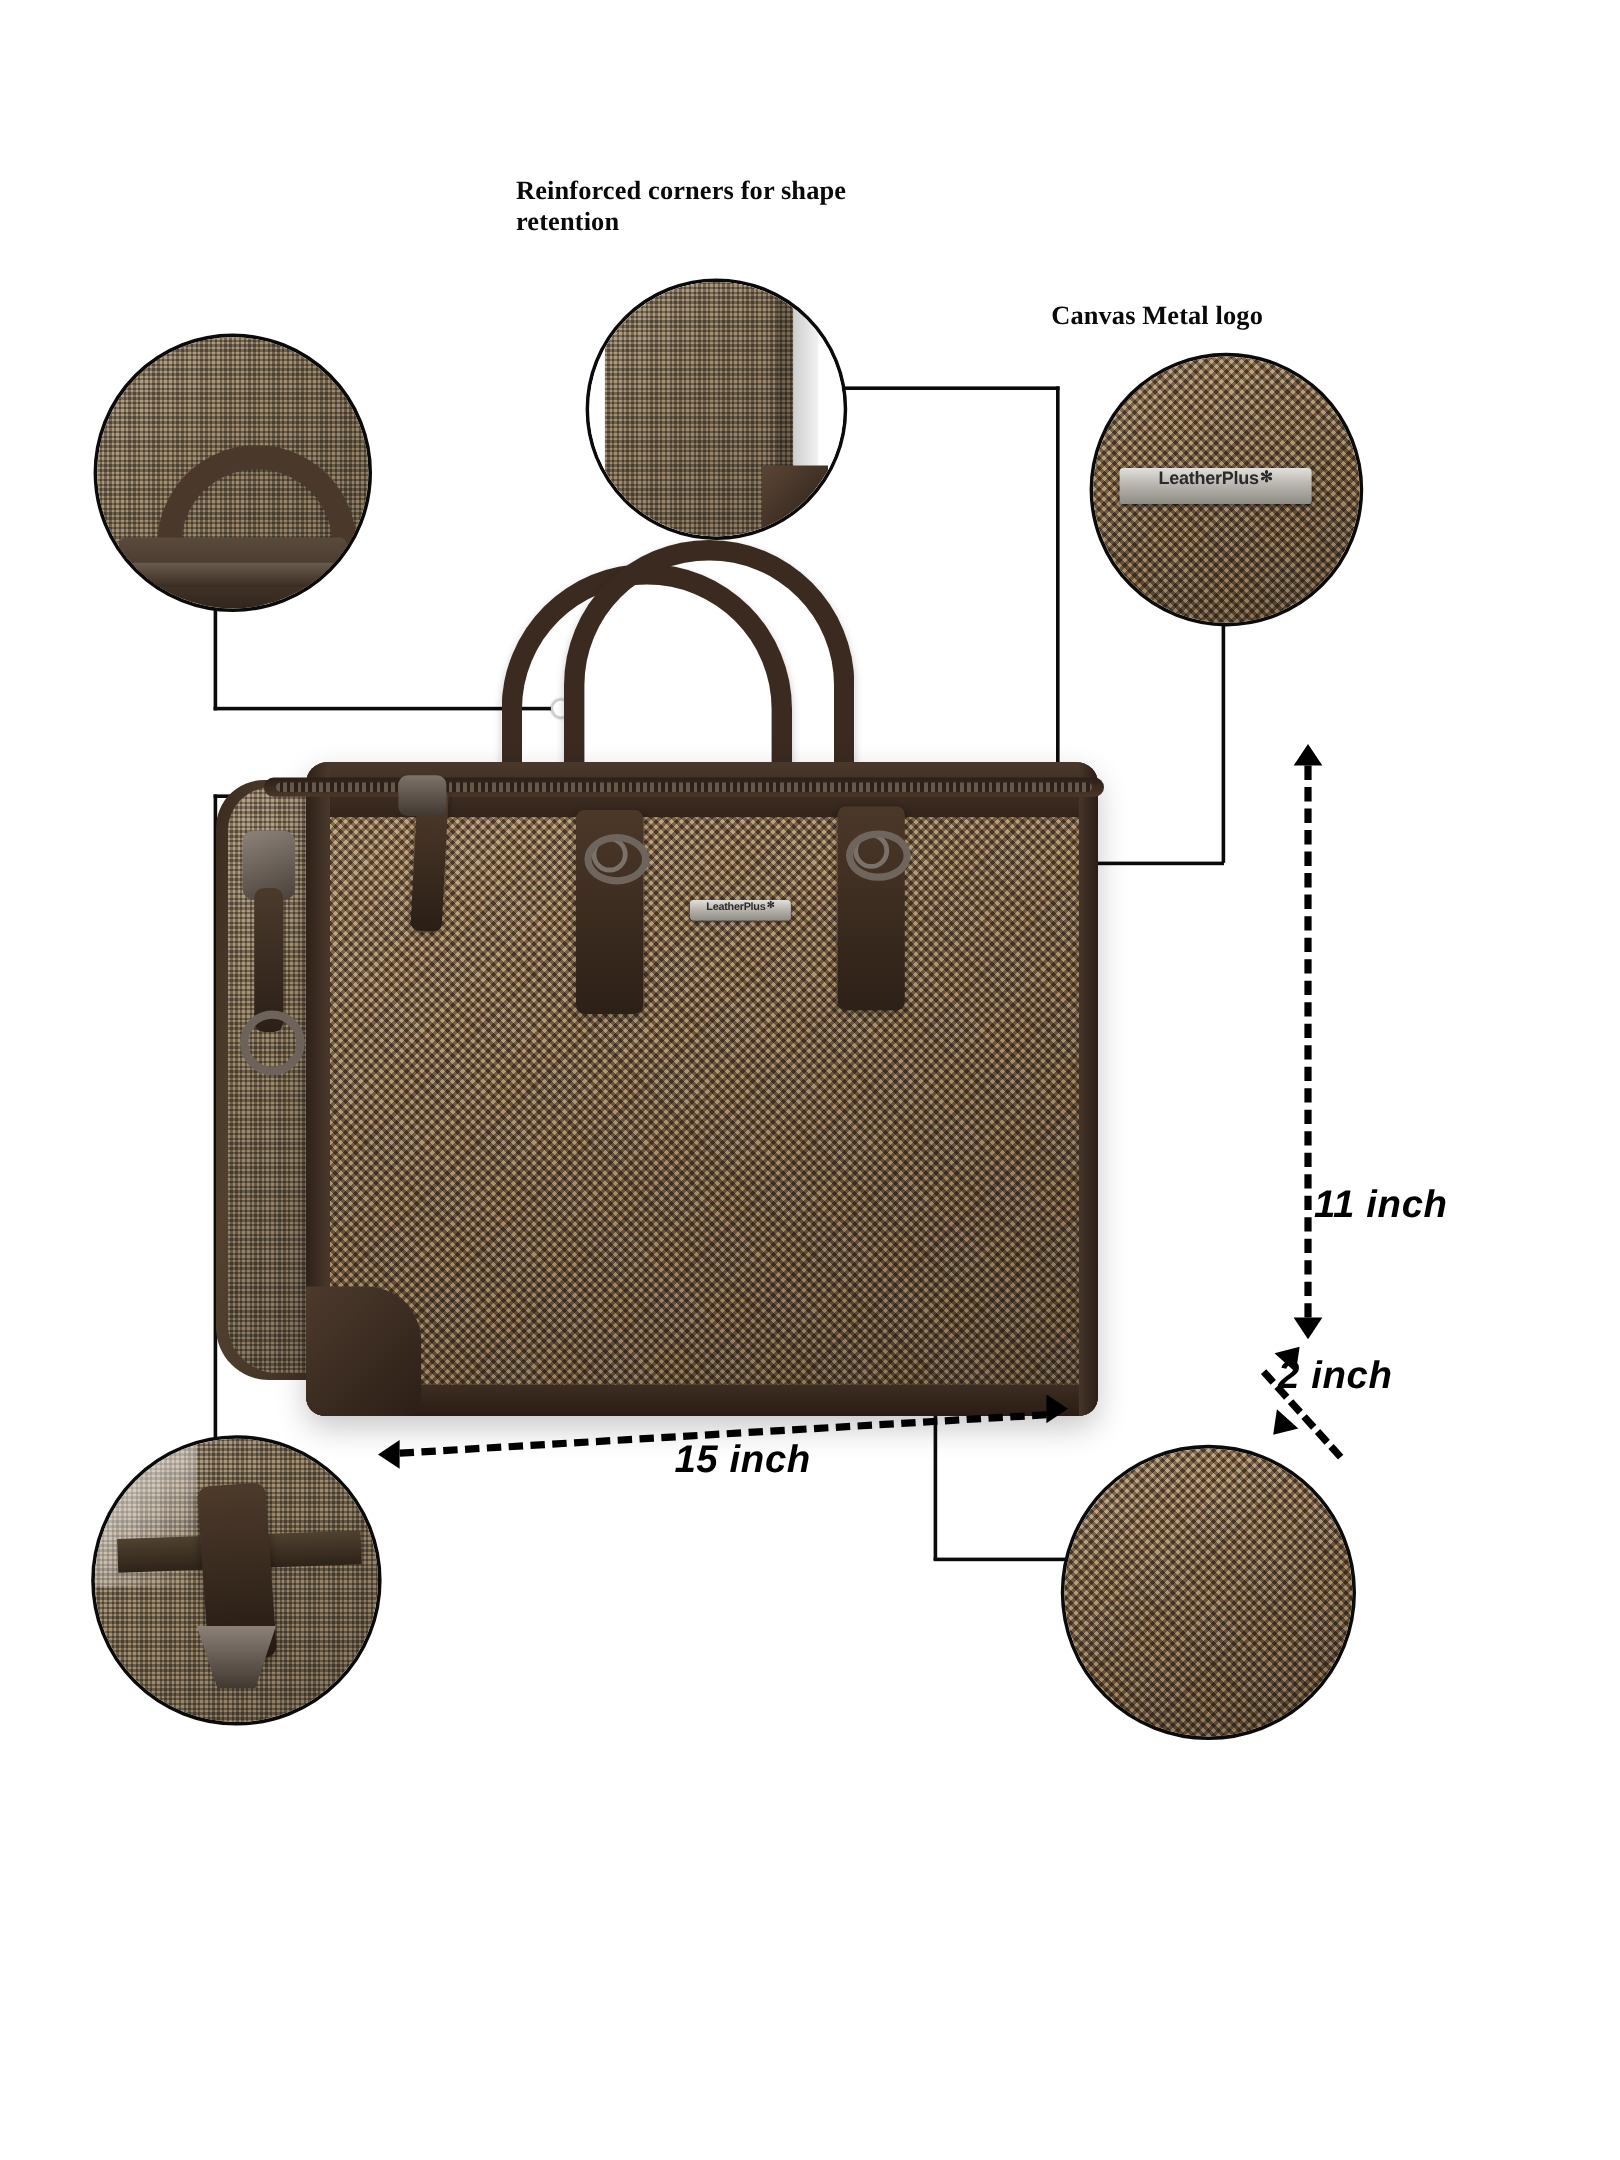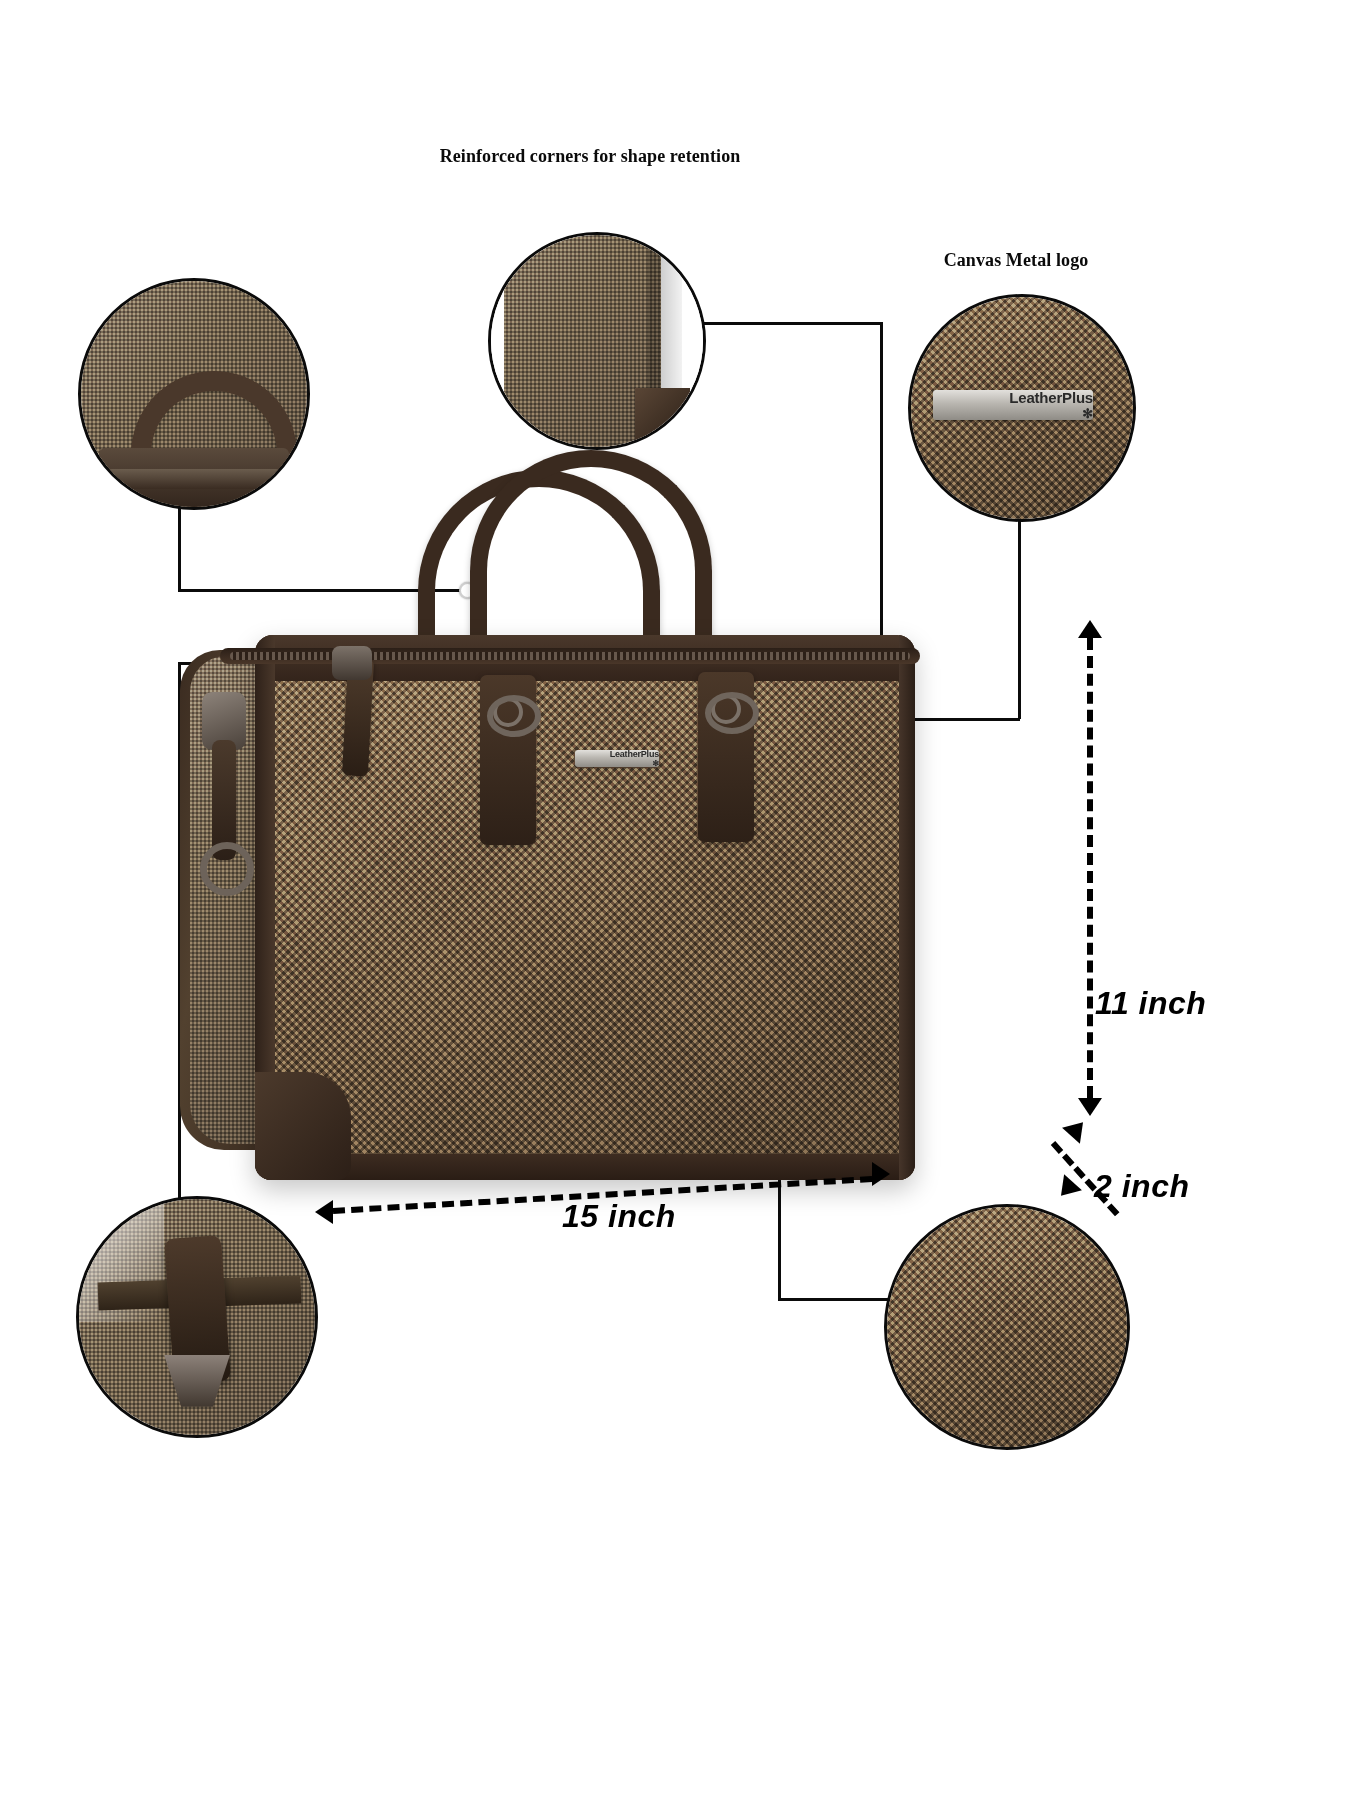--- a/index.html
+++ b/index.html
@@ -3,21 +3,21 @@
 <meta charset="utf-8">
 <style>
   html,body{margin:0;padding:0;background:#fff;}
   body{width:1350px;height:1800px;position:relative;overflow:hidden;
        font-family:"Liberation Serif",serif;}
 
   .stage{position:absolute;inset:0;width:1350px;height:1800px;background:#ffffff;}
 
   
   .label{position:absolute;color:#0a0a0a;font-family:"Liberation Serif",serif;
-         font-weight:700;font-size:18px;line-height:1.18;text-align:center;
+         font-weight:700;font-size:22px;line-height:1.18;text-align:left;
          letter-spacing:.1px;}
 
   
   .dim{position:absolute;color:#000;font-family:"Liberation Sans",sans-serif;
        font-weight:700;font-style:italic;font-size:32px;letter-spacing:.5px;white-space:nowrap;}
 
   
   .bubble{position:absolute;border-radius:50%;overflow:hidden;
           border:3px solid #0b0b0b;background:#fff;}
   .bubble .inner{position:absolute;inset:0;}
@@ -126,23 +126,23 @@
   .strapbase::after{content:"";position:absolute;left:50%;top:22px;
              transform:translateX(-50%);width:22px;height:22px;border-radius:50%;
              border:4px solid #7b7168;}
   .ring-d{position:absolute;width:42px;height:30px;border-radius:50%;
           border:6px solid #6f655c;background:transparent;}
 
   
   .plate{position:absolute;border-radius:3px;
          background:linear-gradient(180deg,#e2e0dc 0%,#b9b6b0 45%,#8f8c86 100%);
          box-shadow:0 1px 3px rgba(0,0,0,.5);
-         display:flex;align-items:flex-end;justify-content:center;
+         display:flex;align-items:flex-start;justify-content:center;
          color:#2a2a2a;font-family:"Liberation Sans",sans-serif;font-weight:700;
-         overflow:hidden;white-space:nowrap;flex-direction:column;}
+         overflow:hidden;white-space:nowrap;}
   .plate .gear{display:inline-block;margin-left:1px;}
 
   
   .b-handle-arc{position:absolute;left:22%;top:40%;width:56%;height:95%;
     border:20px solid #4a382b;border-bottom:none;border-radius:130px 130px 0 0;
     box-shadow:0 0 6px rgba(0,0,0,.25) inset;}
   .b-handle-base{position:absolute;left:8%;bottom:0;width:84%;height:26%;
     background:linear-gradient(180deg,#5a4a3c,#33261d);border-radius:6px;}
   .b-handle-strap{position:absolute;left:12%;bottom:8%;width:76%;height:9%;
     background:linear-gradient(180deg,#6a5c4d,#3a2c22);border-radius:4px;}
@@ -285,16 +285,16 @@
     <div class="arrow left" style="left:315px;top:1200px;"></div>
     <div class="dash-h" style="left:333px;top:1208px;width:540px;transform:rotate(-3.4deg);transform-origin:left center;"></div>
     <div class="arrow right" style="left:872px;top:1162px;"></div>
     <div class="dim" style="left:562px;top:1198px;">15 inch</div>
   </div>
 
   <div class="dimgroup">
     <div class="arrow up" style="left:1065px;top:1120px;transform:rotate(42deg);"></div>
     <div class="dash-h" style="left:1053px;top:1140px;width:96px;transform:rotate(48deg);transform-origin:left center;"></div>
     <div class="arrow down" style="left:1055px;top:1180px;transform:rotate(42deg);"></div>
-    <div class="dim" style="left:1094px;top:1128px;margin-top:40px;">2 inch</div>
+    <div class="dim" style="left:1065px;top:1128px;">2 inch</div>
   </div>
 
 </div>
 
 </body></html>

